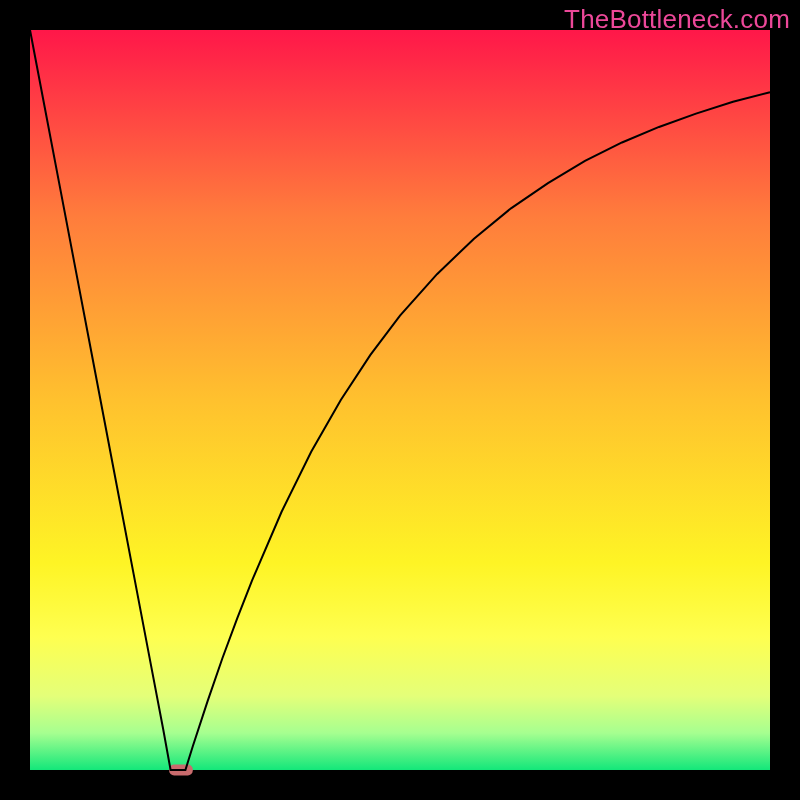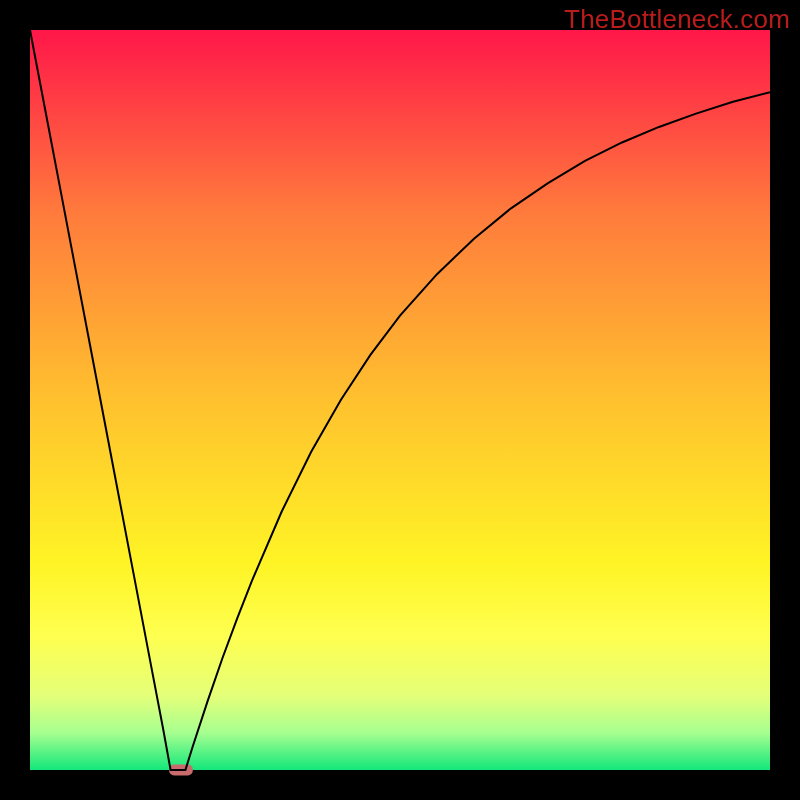--- a/index.html
+++ b/index.html
@@ -15,21 +15,21 @@
     position: relative;
     width: 800px;
     height: 800px;
   }
   .watermark {
     position: absolute;
     top: 4px;
     right: 10px;
     font-size: 26px;
     font-weight: 400;
-    color: #b91c1c;
+    color: #ec4899;
     letter-spacing: 0.2px;
     z-index: 10;
     user-select: none;
   }
   svg {
     position: absolute;
     top: 0;
     left: 0;
   }
 </style>

